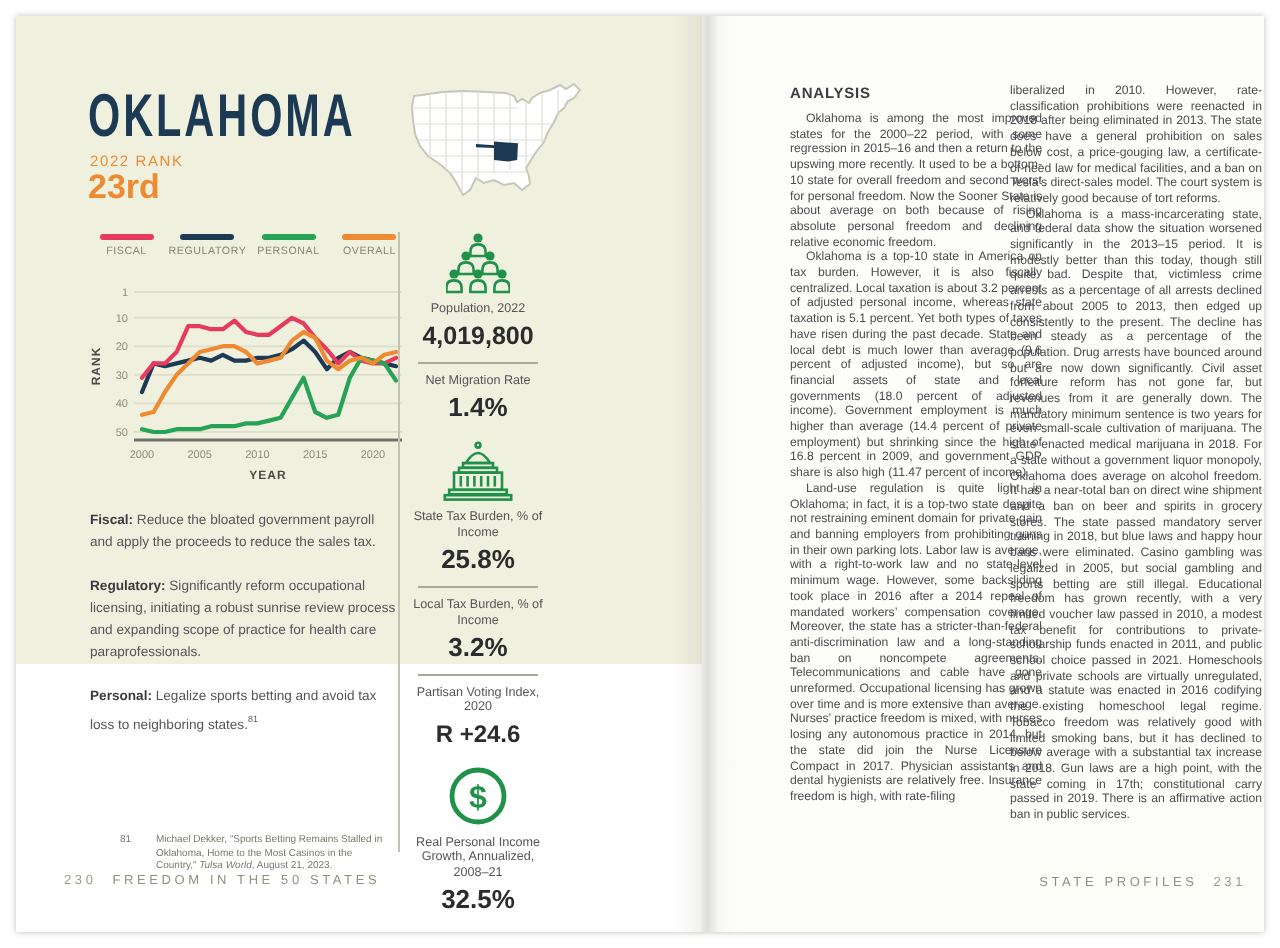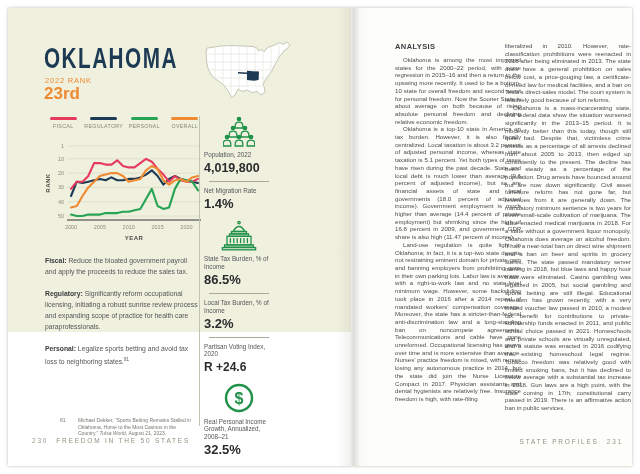--- a/index.html
+++ b/index.html
@@ -42,21 +42,21 @@
   .policy sup{font-size:4.5px;}
 
   .footnote{position:absolute;left:52px;top:409px;width:135px;display:flex;font-size:5px;line-height:6.6px;color:#76786e;}
   .footnote .fn-num{width:18px;flex:none;}
   .footer-left{position:absolute;left:24px;top:429px;font-size:6.5px;letter-spacing:1.8px;color:#90927f;}
   .footer-left .pagenum{margin-right:8px;color:#9a9c8a;}
 
   .divider-v{position:absolute;left:191px;top:108px;width:1px;height:310px;background:var(--divider);}
 
   
-  .stats{position:absolute;left:196px;top:108px;width:70px;text-align:left;color:#55565a;}
+  .stats{position:absolute;left:196px;top:108px;width:70px;text-align:center;color:#55565a;}
   .stats .stat-label{font-size:6.3px;line-height:7.2px;margin-top:4px;}
   .stats .stat-value{font-size:13px;font-weight:bold;color:#2b2c2e;margin-top:2.5px;}
   .stats hr{border:none;border-top:1px solid #a7a99a;width:60px;margin:6px auto 5px auto;}
   .stats svg{display:block;margin:0 auto;}
   .stats .icon-gap{margin-top:9px;}
 
   
   .rp-col{position:absolute;top:34px;width:126px;}
   .rp-col.c1{left:20px;margin-left:24px;} .rp-col.c2{left:154px;}
   .rp-col h3{margin:0 0 5px 0;font-size:7.5px;letter-spacing:.4px;color:var(--text_dark);}
@@ -184,21 +184,21 @@
           <path d="M12,11.5 Q18,1.5 24,11.5 Z"></path>
           <rect x="10.5" y="11.5" width="15" height="2.4"></rect>
           <rect x="8.5" y="13.9" width="19" height="2.4"></rect>
           <rect x="6" y="16.3" width="24" height="8.6"></rect>
           <path d="M9.4,18 V23.2 M12.8,18 V23.2 M16.2,18 V23.2 M19.6,18 V23.2 M23,18 V23.2 M26.4,18 V23.2"></path>
           <rect x="3.6" y="24.9" width="28.8" height="2.2"></rect>
           <rect x="1.4" y="27.6" width="33.2" height="2.2"></rect>
         </g>
       </svg>
       <div class="stat-label">State Tax Burden, % of Income</div>
-      <div class="stat-value">86.5%</div>
+      <div class="stat-value">25.8%</div>
       <hr>
       <div class="stat-label">Local Tax Burden, % of Income</div>
       <div class="stat-value">3.2%</div>
       <hr>
       <div class="stat-label">Partisan Voting Index, 2020</div>
       <div class="stat-value" style="font-size:12px">R +24.6</div>
 
       <svg class="icon-gap" width="30" height="30" viewBox="0 0 30 30">
         <circle cx="15" cy="15" r="13" fill="none" stroke="var(--green_icon)" stroke-width="2.4"></circle>
         <text x="15" y="21" text-anchor="middle" font-size="16" font-weight="bold" fill="var(--green_icon)" font-family="Liberation Sans, sans-serif">$</text>

